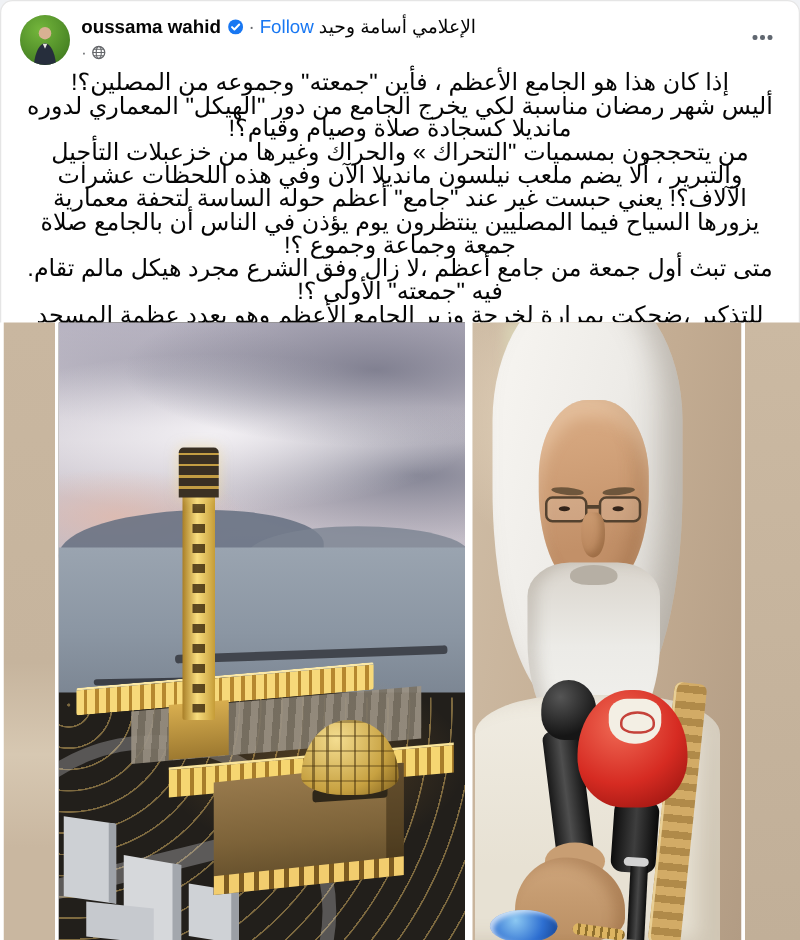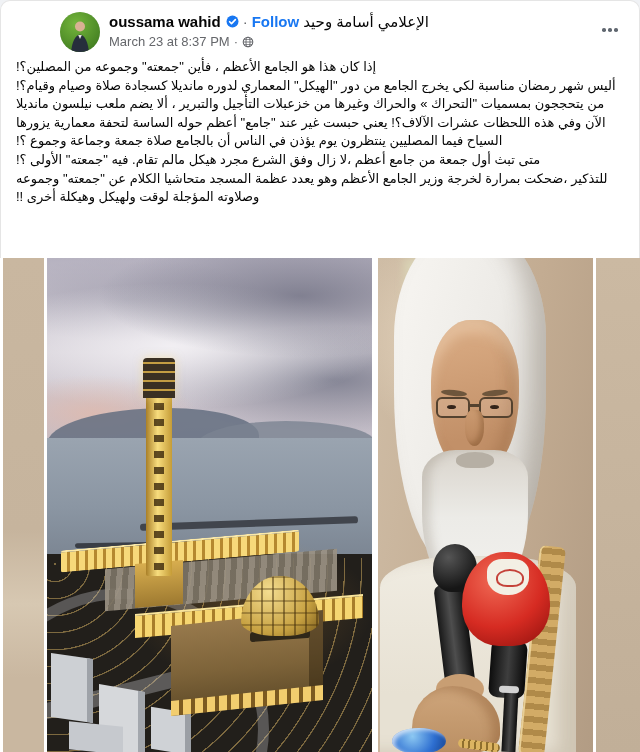--- a/index.html
+++ b/index.html
@@ -1,34 +1,34 @@
 <!DOCTYPE html>
 <html><head>
 <meta charset="utf-8">
 <style>
   html,body{margin:0;padding:0;background:#f0f2f5;}
   .page{position:relative;width:640px;height:752px;background:#fff;overflow:hidden;
         font-family:"Liberation Sans","DejaVu Sans",sans-serif;
         border-radius:10px 10px 0 0;box-shadow:inset 0 0 0 1px rgba(0,0,0,.10);}
   
-  .header{position:absolute;top:0;left:0;right:0;height:58px;padding:12px 28px 0;box-sizing:border-box;display:flex;margin-left:32px;}
+  .header{position:absolute;top:0;left:0;right:0;height:58px;padding:12px 16px 0;box-sizing:border-box;display:flex;}
   .avatar{width:40px;height:40px;border-radius:50%;overflow:hidden;flex:0 0 40px;cursor:pointer;box-shadow:inset 0 0 0 1px rgba(0,0,0,.1);}
   .hinfo{margin-left:9px;min-width:0;}
   .name-row{display:flex;align-items:center;gap:4px;font-size:15px;line-height:19px;font-weight:700;color:#050505;white-space:nowrap;}
   .name-latin{cursor:pointer;}
   .vbadge{display:inline-flex;margin-left:1px;}
   .sep{color:#65676B;font-weight:400;}
-  .follow{color:#1877F2;font-weight:700;cursor:pointer;}
+  .follow{color:#1877F2;font-weight:400;cursor:pointer;}
   .name-ar{font-weight:400;direction:rtl;}
   .meta-row{display:flex;align-items:center;gap:4px;font-size:13px;line-height:16px;color:#65676B;margin-top:3px;}
   .more{position:absolute;right:12px;top:16px;width:36px;height:28px;display:flex;align-items:center;justify-content:center;gap:2.5px;cursor:pointer;border-radius:6px;}
   .more i{width:3.5px;height:3.5px;border-radius:50%;background:#606770;}
   
-  .post-text{position:absolute;top:58px;left:16px;right:16px;direction:rtl;text-align:left;
-             font-size:13px;line-height:18.6px;color:#050505;}
+  .post-text{position:absolute;top:58px;left:16px;right:16px;direction:rtl;text-align:center;
+             font-size:19px;line-height:18.6px;color:#050505;}
   .post-text p{margin:0;}
   
   .collage{position:absolute;top:258px;left:0;width:640px;height:494px;background:#fff;cursor:pointer;}
   .collage *{position:absolute;}
   .strip-left{left:3px;top:0;width:41px;height:494px;
     background:linear-gradient(180deg,#c9b7a0 0%,#c6b49d 55%,#d7c8b2 70%,#c9b7a0 85%);}
   .strip-right{left:596px;top:0;width:44px;height:494px;
     background:linear-gradient(180deg,#cbb9a2,#c1af98);}
   
   .mosque{left:47px;top:0;width:325px;height:494px;overflow:hidden;background:#221f1b;}
@@ -152,21 +152,20 @@
           <svg width="13" height="13" viewBox="0 0 24 24">
             <circle cx="12" cy="12" r="11" fill="#1877F2"></circle>
             <path d="M6.7 12.4 L10.2 15.9 L17.3 8.6" stroke="#fff" stroke-width="3" fill="none" stroke-linecap="round" stroke-linejoin="round"></path>
           </svg>
         </span>
         <span class="sep">·</span>
         <span class="follow">Follow</span>
         <span class="name-ar">الإعلامي أسامة وحيد</span>
       </div>
       <div class="meta-row">
-        <span>March 23 at 8:37 PM</span>
         <span>·</span>
         <span style="display:inline-flex;">
           <svg width="12" height="12" viewBox="0 0 16 16">
             <circle cx="8" cy="8" r="6.4" fill="none" stroke="#65676B" stroke-width="1.4"></circle>
             <ellipse cx="8" cy="8" rx="2.7" ry="6.4" fill="none" stroke="#65676B" stroke-width="1.2"></ellipse>
             <line x1="1.6" y1="8" x2="14.4" y2="8" stroke="#65676B" stroke-width="1.2"></line>
             <line x1="2.6" y1="4.6" x2="13.4" y2="4.6" stroke="#65676B" stroke-width="1"></line>
             <line x1="2.6" y1="11.4" x2="13.4" y2="11.4" stroke="#65676B" stroke-width="1"></line>
           </svg>
         </span>

